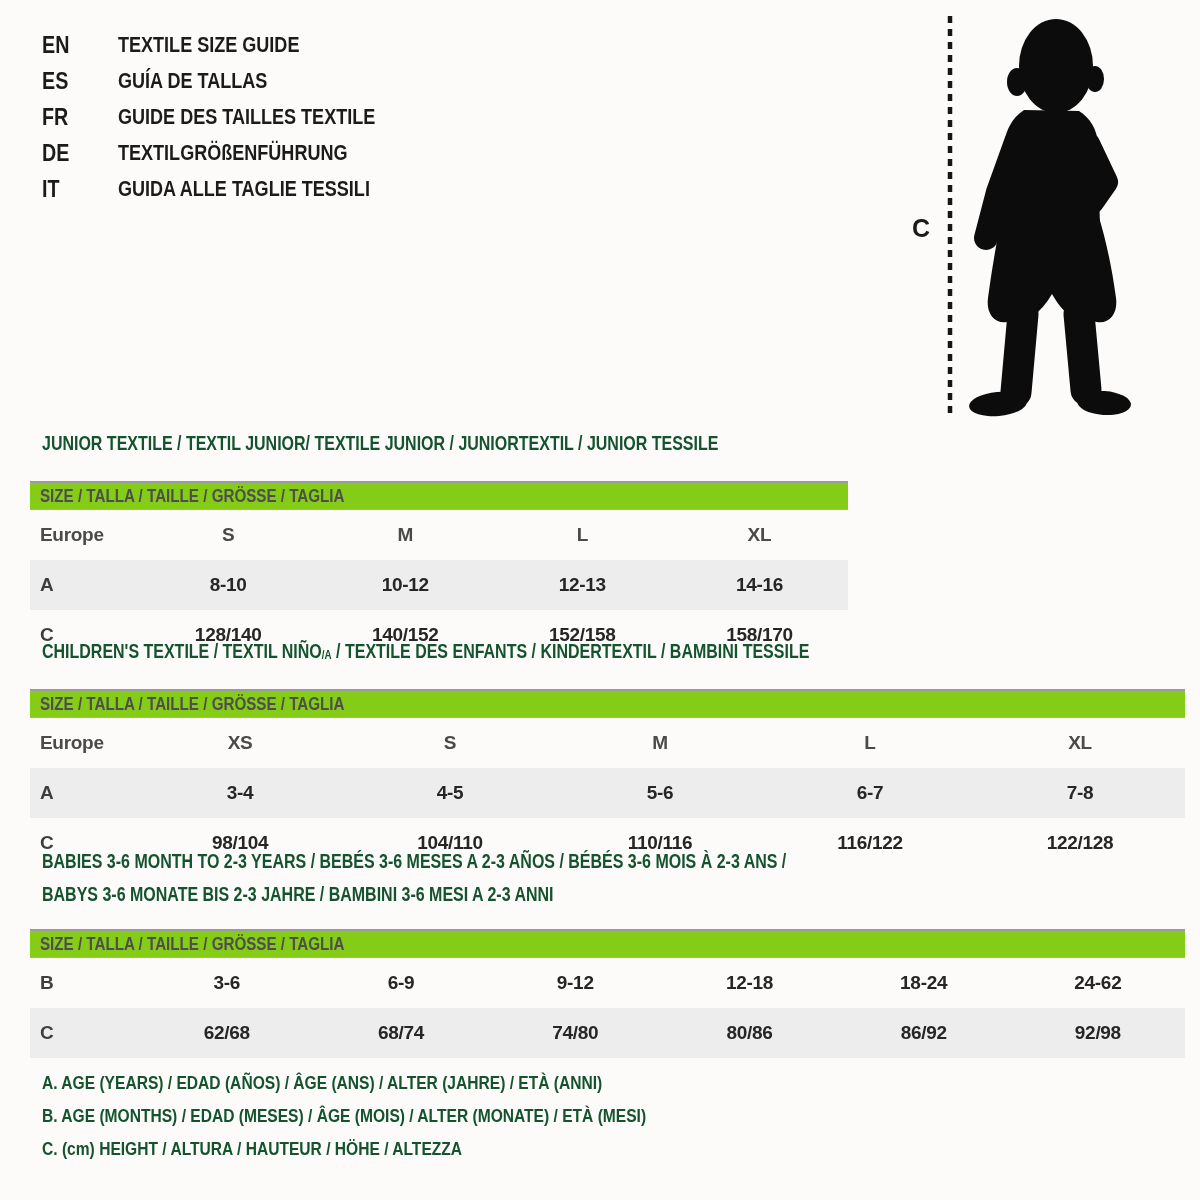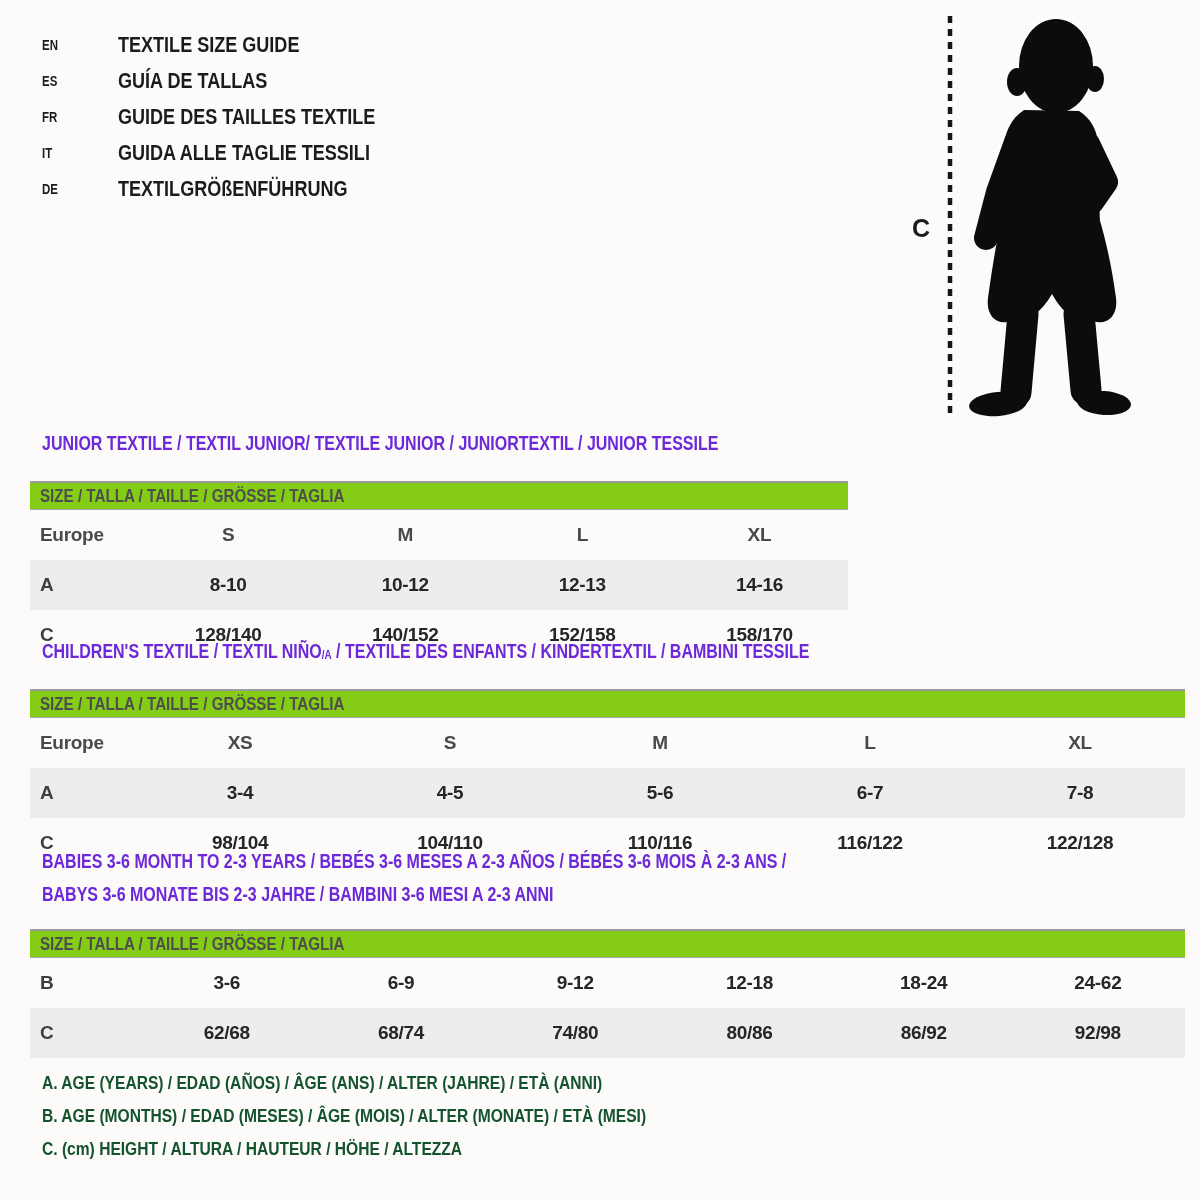--- a/index.html
+++ b/index.html
@@ -3,30 +3,30 @@
 <meta charset="utf-8">
 <style>
   html,body{margin:0;padding:0;background:#fff;}
   .canvas{position:relative;width:1200px;height:1200px;background:#fcfbfa;overflow:hidden;
           font-family:"Liberation Sans",sans-serif;color:#1b1b1b;}
   .cond{display:inline-block;transform:scaleX(0.82);transform-origin:0 50%;white-space:nowrap;}
 
   
   .langs{position:absolute;left:42px;top:27px;}
   .lang-row{display:flex;height:36px;align-items:center;}
-  .lang-code{flex:0 0 76px;font-weight:bold;font-size:14px;}
+  .lang-code{flex:0 0 76px;font-weight:bold;font-size:24px;}
   .lang-title{font-weight:bold;font-size:22px;}
 
   
   .measure-line{position:absolute;left:946px;top:16px;}
   .c-label{position:absolute;left:912px;top:214px;font-weight:bold;font-size:25px;}
   .silhouette{position:absolute;left:960px;top:14px;}
 
   
-  .sec-title{position:absolute;left:42px;font-weight:bold;font-size:19.5px;white-space:nowrap;color:#6d28d9;}
+  .sec-title{position:absolute;left:42px;font-weight:bold;font-size:19.5px;white-space:nowrap;color:#14532d;}
   #junior-title{top:432px;}
   #children-title{top:640px;}
   #babies-title{top:845px;line-height:33px;}
   .sub{font-size:12px;vertical-align:-1px;}
 
   
   .size-band{position:absolute;left:30px;height:29px;line-height:26px;background:#84cc16;
              border-top:2px solid #9b9b9b;border-bottom:1px solid #ababab;padding-left:10px;
              font-weight:bold;font-size:18.5px;color:#4e4e4e;box-sizing:border-box;}
   #junior-band{top:481px;width:818px;}
@@ -58,26 +58,26 @@
     </div>
     <div class="lang-row">
       <span class="lang-code"><span class="cond">ES</span></span>
       <span class="lang-title"><span class="cond">GUÍA DE TALLAS</span></span>
     </div>
     <div class="lang-row">
       <span class="lang-code"><span class="cond">FR</span></span>
       <span class="lang-title"><span class="cond">GUIDE DES TAILLES TEXTILE</span></span>
     </div>
     <div class="lang-row">
+      <span class="lang-code"><span class="cond">DE</span></span>
+      <span class="lang-title"><span class="cond">TEXTILGRÖßENFÜHRUNG</span></span>
+    </div>
+    <div class="lang-row">
       <span class="lang-code"><span class="cond">IT</span></span>
       <span class="lang-title"><span class="cond">GUIDA ALLE TAGLIE TESSILI</span></span>
-    </div>
-    <div class="lang-row">
-      <span class="lang-code"><span class="cond">DE</span></span>
-      <span class="lang-title"><span class="cond">TEXTILGRÖßENFÜHRUNG</span></span>
     </div>
   </div>
 
   <div class="measure-line">
     <svg width="8" height="402" aria-hidden="true">
       <line x1="4" y1="0" x2="4" y2="402" stroke="#161616" stroke-width="4.5" stroke-dasharray="7 6"></line>
     </svg>
   </div>
   <div class="c-label">C</div>
   <div class="silhouette">

